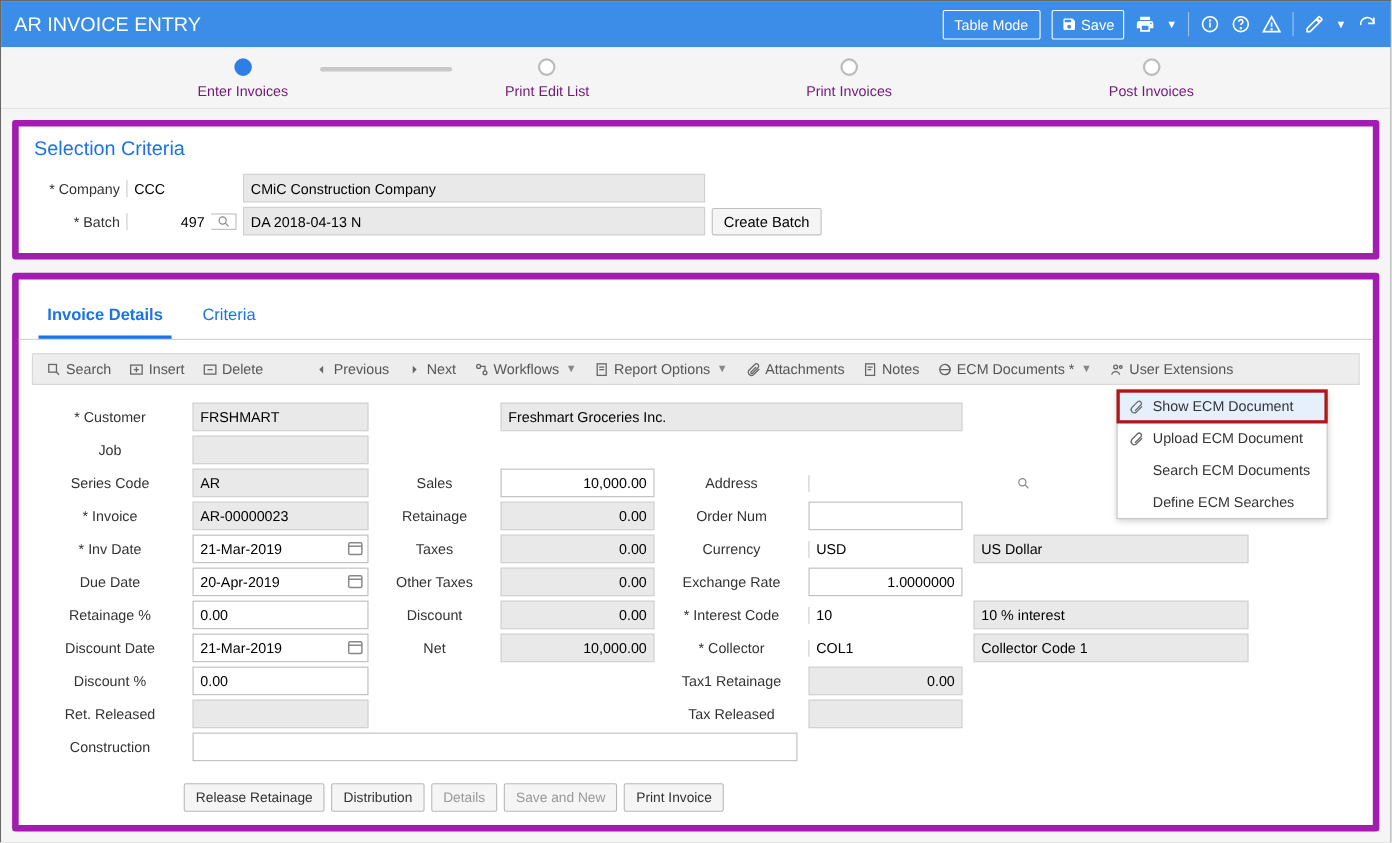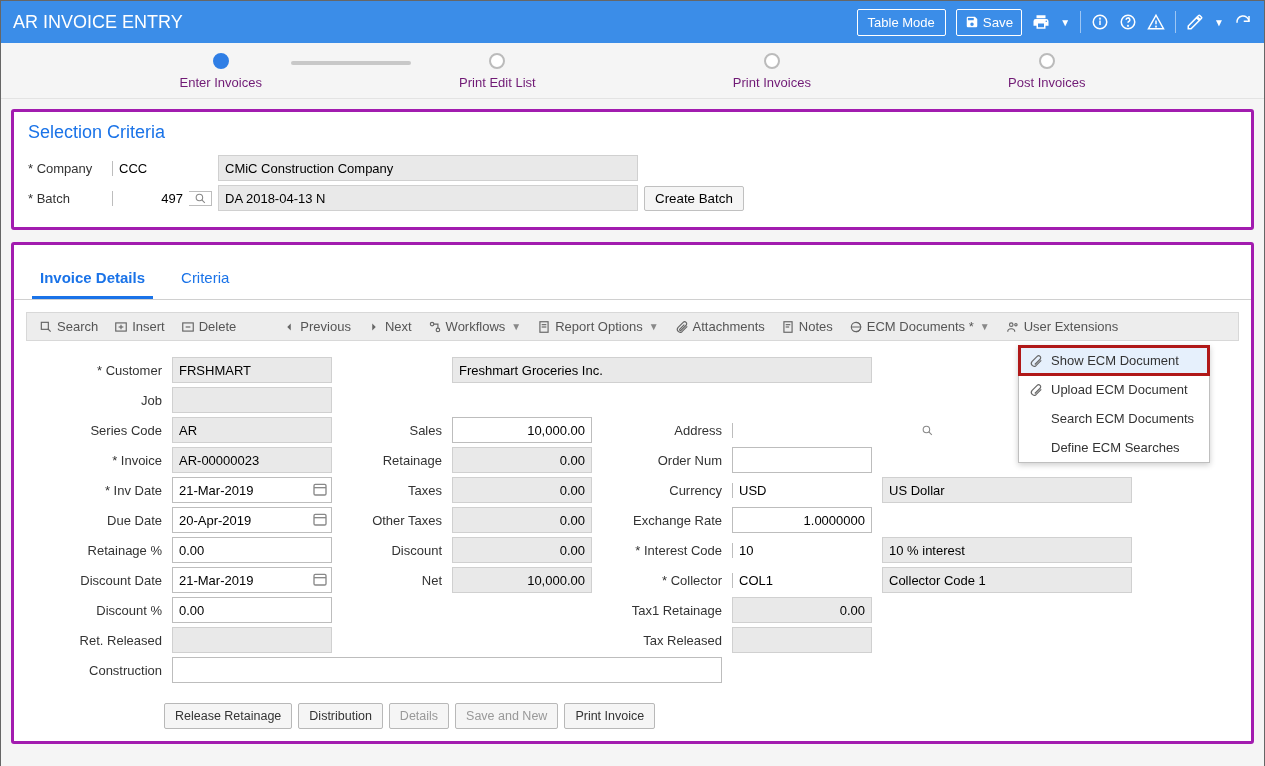--- a/index.html
+++ b/index.html
@@ -19,26 +19,26 @@
   .stepper-wrap { background: #f5f5f5; padding: 10px 0 8px; border-bottom:1px solid #e3e3e3; position:relative;}
   .stepper { display: flex; justify-content: space-around; align-items: flex-start; padding: 0 80px; }
   .step { display:flex; flex-direction:column; align-items:center; gap:6px; cursor:pointer; position:relative; z-index:2;}
   .step-circle { width:16px; height:16px; border-radius:50%; border:2px solid #bbb; background:#fff; }
   .step.active .step-circle { border-color:#2f7ee5; background:#2f7ee5; }
   .step-label { color:#701a75; font-size:13px; }
   .step-line { position:absolute; top:18px; height:4px; background:#e0e0e0; border-radius:2px; }
 
   
   .main { padding: 10px; background:#f5f5f5; }
-  .panel { background:#fff; border:3px solid #a21caf; border-radius:3px; margin-bottom:12px; }
+  .panel { background:#fff; border:6px solid #a21caf; border-radius:3px; margin-bottom:12px; }
   .panel-title { color:#1a73e8; font-size:18px; padding:10px 14px 4px; }
   .criteria-body { padding: 4px 14px 12px; }
 
   .form-row { display:flex; align-items:center; margin:4px 0; gap:6px;}
-  .lbl { text-align:left; font-size:13px; color:#333; }
+  .lbl { text-align:right; font-size:13px; color:#333; }
   .lbl.req::before { content:"* "; }
   .crit-lbl { width:78px; }
 
   .inp { border:1px solid #bdbdbd; background:#fff; height:26px; padding:2px 6px; font-size:13px; }
   .inp.ro { background:#e9e9e9; border-color:#d0d0d0; }
   .lookup { display:flex; align-items:center; border:1px solid #bdbdbd; height:15px; background:#fff;}
   .lookup input { border:none; height:24px; padding:2px 6px; flex:1; font-size:13px; outline:none; }
   .lookup .mag { width:22px; display:flex; align-items:center; justify-content:center; color:#888; cursor:pointer; }
   .btn-gray { background:#f5f5f5; border:1px solid #c0c0c0; padding:4px 10px; border-radius:2px; color:#000000; cursor:pointer;}
   .btn-std { background:#f5f5f5; border:1px solid #b8b8b8; padding:5px 10px; border-radius:2px; color:#333; cursor:pointer; font-size:12.5px;}
@@ -49,21 +49,21 @@
   .tab.active { border-bottom-color:#1a73e8; font-weight:bold;}
 
   
   .toolbar { display:flex; align-items:center; gap:16px; background:#ededed; border:1px solid #d8d8d8; padding:6px 12px; margin:12px; position:relative;}
   .tool { display:flex; align-items:center; gap:4px; color:#555; font-size:13px; cursor:pointer;}
   .tool svg { width:14px; height:14px; }
   .tri { font-size:10px; color:#888; margin-left:2px;}
 
   
   .form-grid { display:grid; grid-template-columns: 130px 160px 100px 140px 120px 140px 250px; column-gap:10px; row-gap:4px; padding: 4px 18px 12px; align-items:center;}
-  .fg-lbl { text-align:right; font-size:13px; }
+  .fg-lbl { text-align:center; font-size:13px; }
   .fg-lbl.req::before { content:"* "; }
   .num { text-align:right; }
   .date-wrap { position:relative; }
   .date-wrap .cal { position:absolute; right:4px; top:4px; color:#888; }
 
   .actions { display:flex; gap:6px; padding: 8px 0 12px 150px; }
 
   
   .dropdown { position:absolute; top:32px; right:28px; width:192px; background:#fff; border:1px solid #bfbfbf; box-shadow:0 2px 6px rgba(0,0,0,0.2); z-index:10;}
   .dropdown-item { display:flex; align-items:center; gap:8px; padding:7px 10px; font-size:13px; cursor:pointer;}

